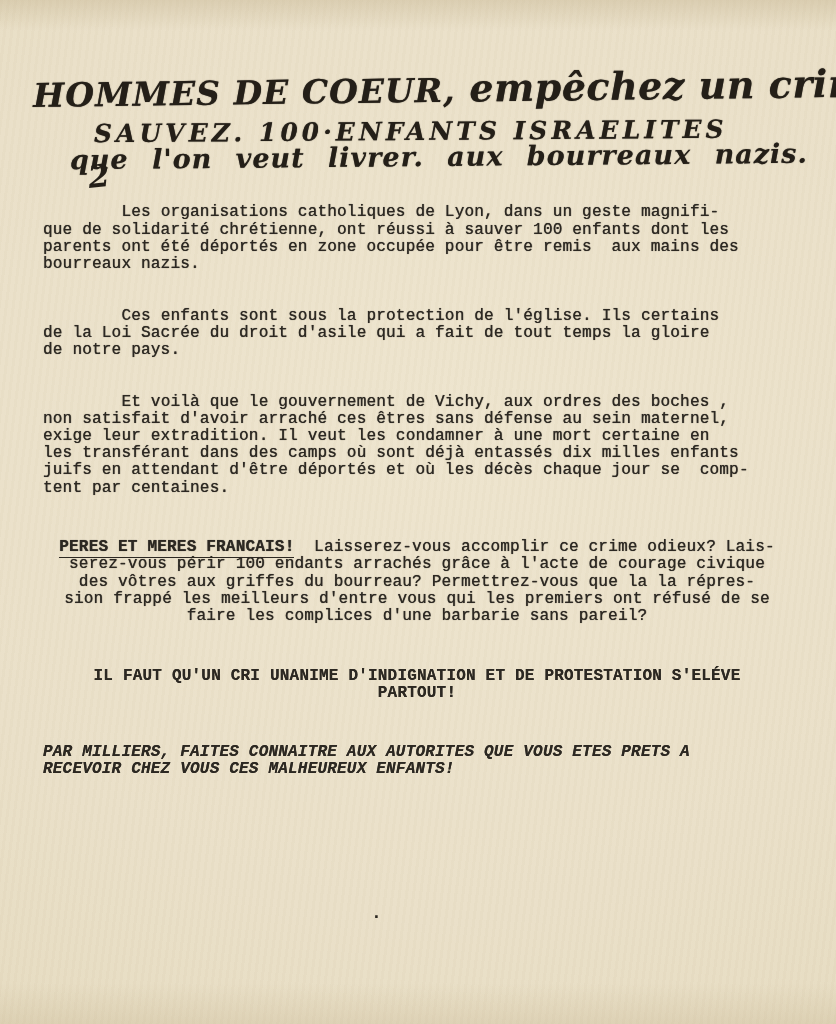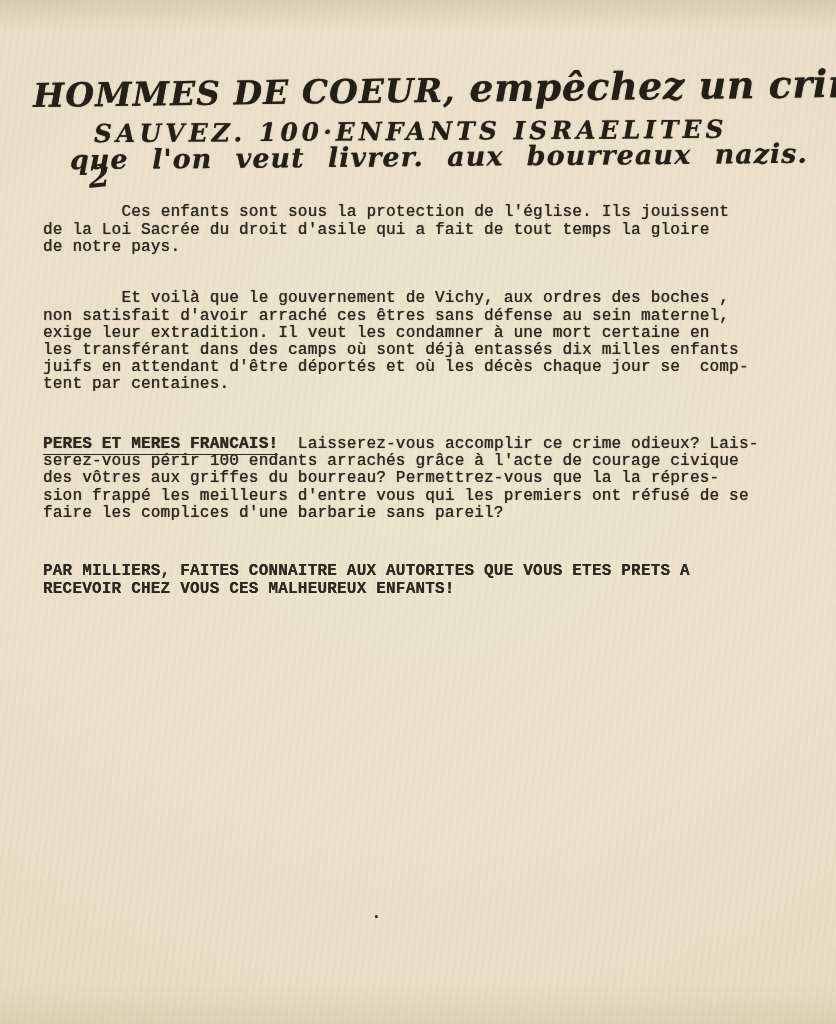--- a/index.html
+++ b/index.html
@@ -82,23 +82,23 @@
     white-space: pre-wrap;
   }
   .typed p {
     margin: 0;
     text-shadow: 0 0 0.8px rgba(44,40,34,0.85), 0.5px 0.4px 0 rgba(44,40,34,0.3);
   }
   .typed p.caps {
     font-weight: bold;
     text-shadow: 0 0 0.6px rgba(40,36,30,0.9);
   }
-  .m8  { margin-top: 8px  !important; }
+  .m8  { margin-top: 8px  !important; text-align: center; }
   .m10 { margin-top: 10px !important; }
-  .m7  { margin-top: 7px  !important; }
+  .m7  { margin-top: 7px  !important; font-style: italic; }
   .lead-u {
     border-bottom: 1.6px solid #2c2822;
     padding-bottom: 1px;
     font-weight: bold;
   }
   .stray-dot {
     position: absolute;
     top: 903px;
     left: 371px;
     font-family: "Liberation Mono", monospace;
@@ -113,34 +113,40 @@
 <div class="page">
 
   <div class="hand h1">
     <span class="h1caps">HOMMES DE COEUR,</span><span class="h1script"> empêchez un crime abominable</span>
   </div>
   <div class="hand h2">SAUVEZ. 100·ENFANTS ISRAELITES</div>
   <div class="hand h3">que l'on veut livrer. aux bourreaux nazis.</div>
   <span class="qtail">2</span>
 
   <div class="typed">
-    <p class="n">        Ces enfants sont sous la protection de l'église. Ils jouissent
+    <p class="n">        Les organisations catholiques de Lyon, dans un geste magnifi-
+que de solidarité chrétienne, ont réussi à sauver 100 enfants dont les
+parents ont été déportés en zone occupée pour être remis  aux mains des
+bourreaux nazis.</p>
+    <p class="n">        Ces enfants sont sous la protection de l'église. Ils certains
 de la Loi Sacrée du droit d'asile qui a fait de tout temps la gloire
 de notre pays.</p>
     <p class="n">        Et voilà que le gouvernement de Vichy, aux ordres des boches ,
 non satisfait d'avoir arraché ces êtres sans défense au sein maternel,
 exige leur extradition. Il veut les condamner à une mort certaine en
 les transférant dans des camps où sont déjà entassés dix milles enfants
 juifs en attendant d'être déportés et où les décès chaque jour se  comp-
 tent par centaines.</p>
     <p class="n m8"><span class="lead-u">PERES ET MERES FRANCAIS!</span><span>  Laisserez-vous accomplir ce crime odieux? Lais-
 serez-vous périr 100 endants arrachés grâce à l'acte de courage civique
 des vôtres aux griffes du bourreau? Permettrez-vous que la la répres-
 sion frappé les meilleurs d'entre vous qui les premiers ont réfusé de se
 faire les complices d'une barbarie sans pareil?</span></p>
+    <p class="caps m8">IL FAUT QU'UN CRI UNANIME D'INDIGNATION ET DE PROTESTATION S'ELÉVE
+PARTOUT!</p>
     <p class="caps m7">PAR MILLIERS, FAITES CONNAITRE AUX AUTORITES QUE VOUS ETES PRETS A
 RECEVOIR CHEZ VOUS CES MALHEUREUX ENFANTS!</p>
     
     
     
     
     
     
     
     

